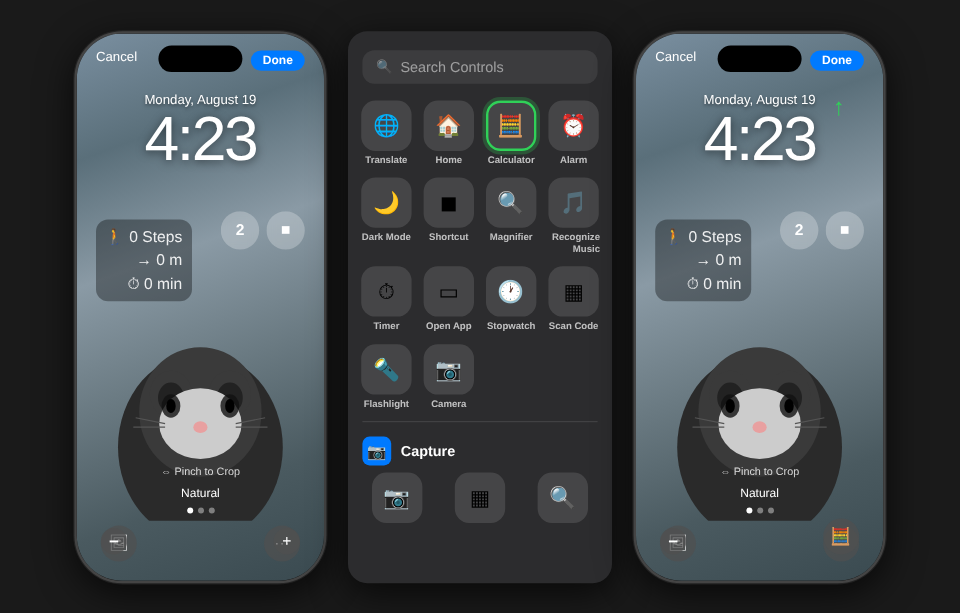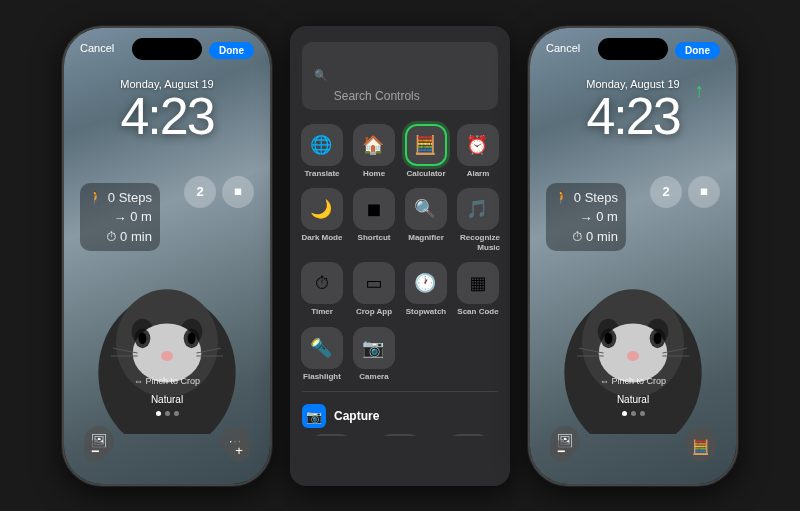--- a/index.html
+++ b/index.html
@@ -151,21 +151,21 @@
       font-weight: 700;
     }
 
     .widget-circle.icon {
       font-size: 14px;
     }
 
     
     .bottom-bar {
       position: absolute;
-      bottom: 12px;
+      bottom: 0;
       left: 0;
       right: 0;
       z-index: 10;
       padding-bottom: 16px;
     }
 
     .pinch-text {
       text-align: center;
       color: rgba(255,255,255,0.8);
       font-size: 9px;
@@ -238,21 +238,20 @@
     }
 
     .search-icon-text {
       color: rgba(255,255,255,0.5);
       font-size: 11px;
     }
 
     .search-placeholder {
       color: rgba(255,255,255,0.5);
       font-size: 12px;
-      margin-top: 40px;
     }
 
     .controls-grid {
       display: grid;
       grid-template-columns: repeat(4, 1fr);
       gap: 8px;
       padding: 0 10px;
       margin-bottom: 10px;
     }
 
@@ -514,21 +513,21 @@
       </div>
     </div>
 
     <div class="controls-grid">
       <div class="control-item">
         <div class="control-icon-wrap">⏱</div>
         <span class="control-label">Timer</span>
       </div>
       <div class="control-item">
         <div class="control-icon-wrap">▭</div>
-        <span class="control-label">Crop App</span>
+        <span class="control-label">Open App</span>
       </div>
       <div class="control-item">
         <div class="control-icon-wrap">🕐</div>
         <span class="control-label">Stopwatch</span>
       </div>
       <div class="control-item">
         <div class="control-icon-wrap">▦</div>
         <span class="control-label">Scan Code</span>
       </div>
     </div>

